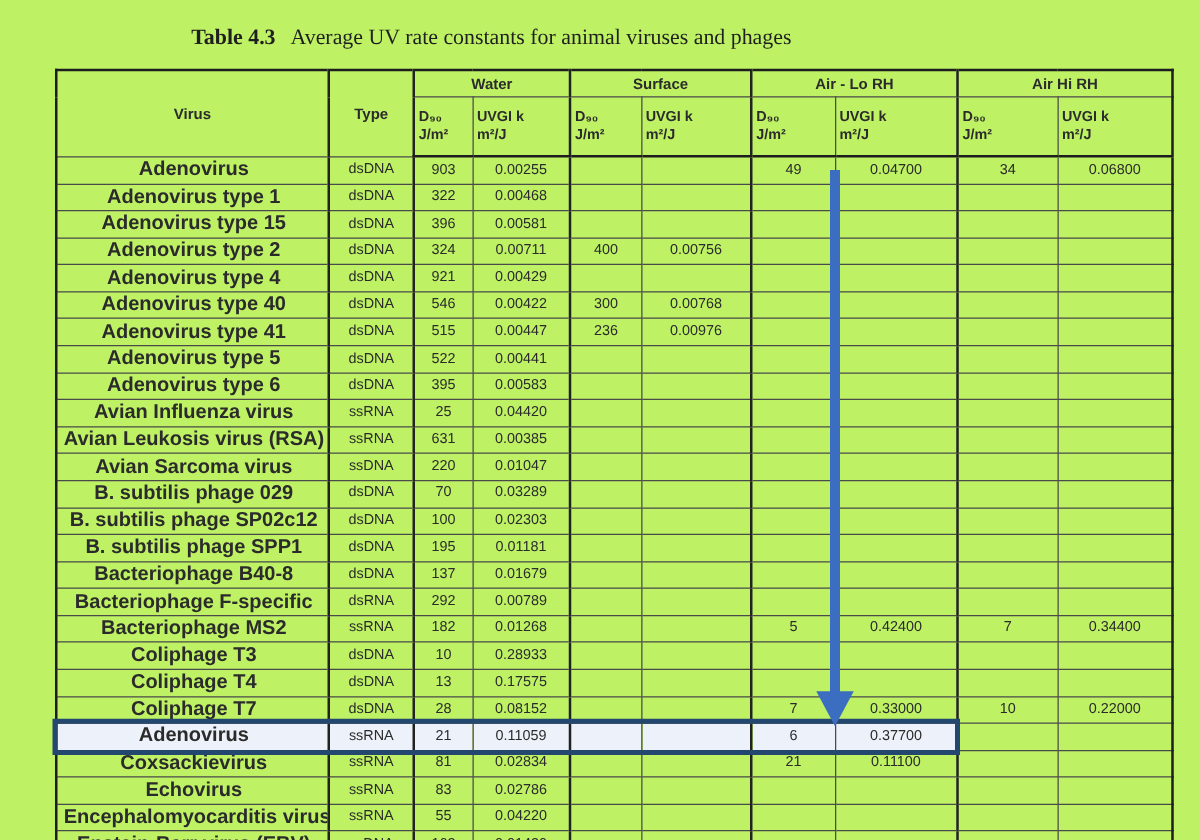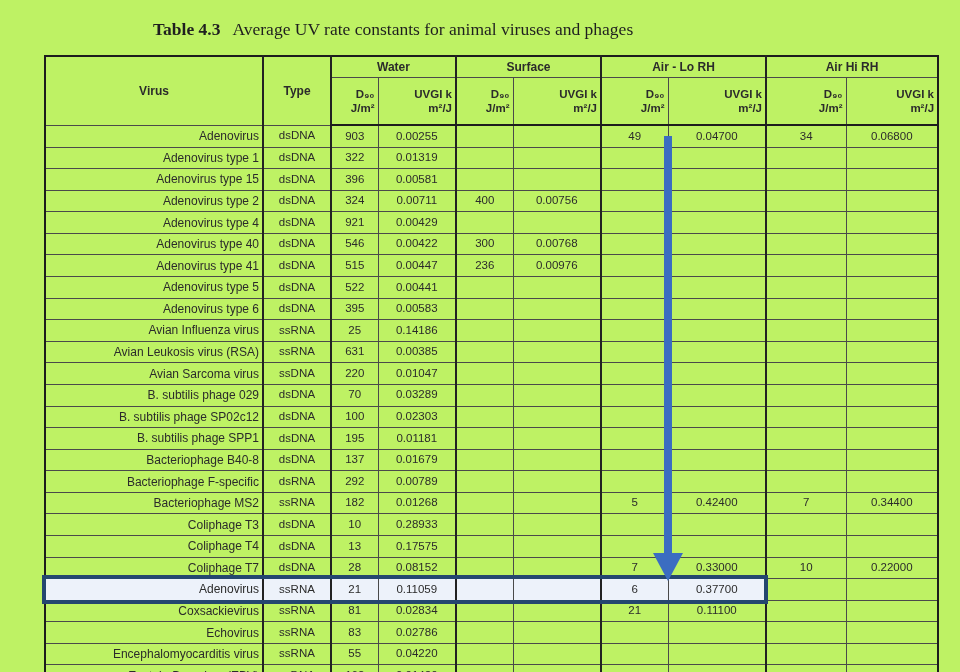--- a/index.html
+++ b/index.html
@@ -20,24 +20,24 @@
     border-collapse:collapse; table-layout:fixed;
     border:2.5px solid #1d1d1d;
   }
   table.uv th, table.uv td {
     border:1px solid #4a4a4a; padding:0 3px; overflow:hidden; white-space:nowrap;
     color:var(--text,#2b2b2b);
   }
   
   .gb { border-left:2px solid #222 !important; }
   tr.grow th { height:20px; font-size:12px; font-weight:bold; }
-  tr.srow th { height:46px; font-size:11.5px; font-weight:bold; text-align:right; line-height:1.25; border-bottom:2px solid #1d1d1d; }
+  tr.srow th { height:46px; font-size:11.5px; font-weight:bold; text-align:left; line-height:1.25; border-bottom:2px solid #1d1d1d; }
   th.vhead { font-size:13px; font-weight:bold; text-align:center; }
   tbody td { height:20.58px; font-size:11.5px; text-align:center; line-height:1; }
-  tbody td.c-virus { text-align:right; padding-left:5px; font-size:12px; }
+  tbody td.c-virus { text-align:center; padding-left:5px; font-size:16px;font-weight:bold; }
   tr.highlight td.hl { background:var(--highlight-fill,#edf2fa); }
 
   .hlbox {
     position:absolute; box-sizing:border-box;
     border:4px solid var(--highlight-border,#24476f);
     background:transparent; z-index:3; pointer-events:none;
   }
   .arrow-shaft {
     position:absolute; width:8px; background:var(--arrow,#3b6dc1); z-index:4; pointer-events:none;
   }
@@ -123,21 +123,21 @@
           <td class="c-sk"></td>
           <td class="c-ad gb">49</td>
           <td class="c-ak">0.04700</td>
           <td class="c-hd gb">34</td>
           <td class="c-hk">0.06800</td>
         </tr>
         <tr>
           <td class="c-virus">Adenovirus type 1</td>
           <td class="c-type gb">dsDNA</td>
           <td class="c-wd gb">322</td>
-          <td class="c-wk">0.01319</td>
+          <td class="c-wk">0.00468</td>
           <td class="c-sd gb"></td>
           <td class="c-sk"></td>
           <td class="c-ad gb"></td>
           <td class="c-ak"></td>
           <td class="c-hd gb"></td>
           <td class="c-hk"></td>
         </tr>
         <tr>
           <td class="c-virus">Adenovirus type 15</td>
           <td class="c-type gb">dsDNA</td>
@@ -219,21 +219,21 @@
           <td class="c-sk"></td>
           <td class="c-ad gb"></td>
           <td class="c-ak"></td>
           <td class="c-hd gb"></td>
           <td class="c-hk"></td>
         </tr>
         <tr>
           <td class="c-virus">Avian Influenza virus</td>
           <td class="c-type gb">ssRNA</td>
           <td class="c-wd gb">25</td>
-          <td class="c-wk">0.14186</td>
+          <td class="c-wk">0.04420</td>
           <td class="c-sd gb"></td>
           <td class="c-sk"></td>
           <td class="c-ad gb"></td>
           <td class="c-ak"></td>
           <td class="c-hd gb"></td>
           <td class="c-hk"></td>
         </tr>
         <tr>
           <td class="c-virus">Avian Leukosis virus (RSA)</td>
           <td class="c-type gb">ssRNA</td>

